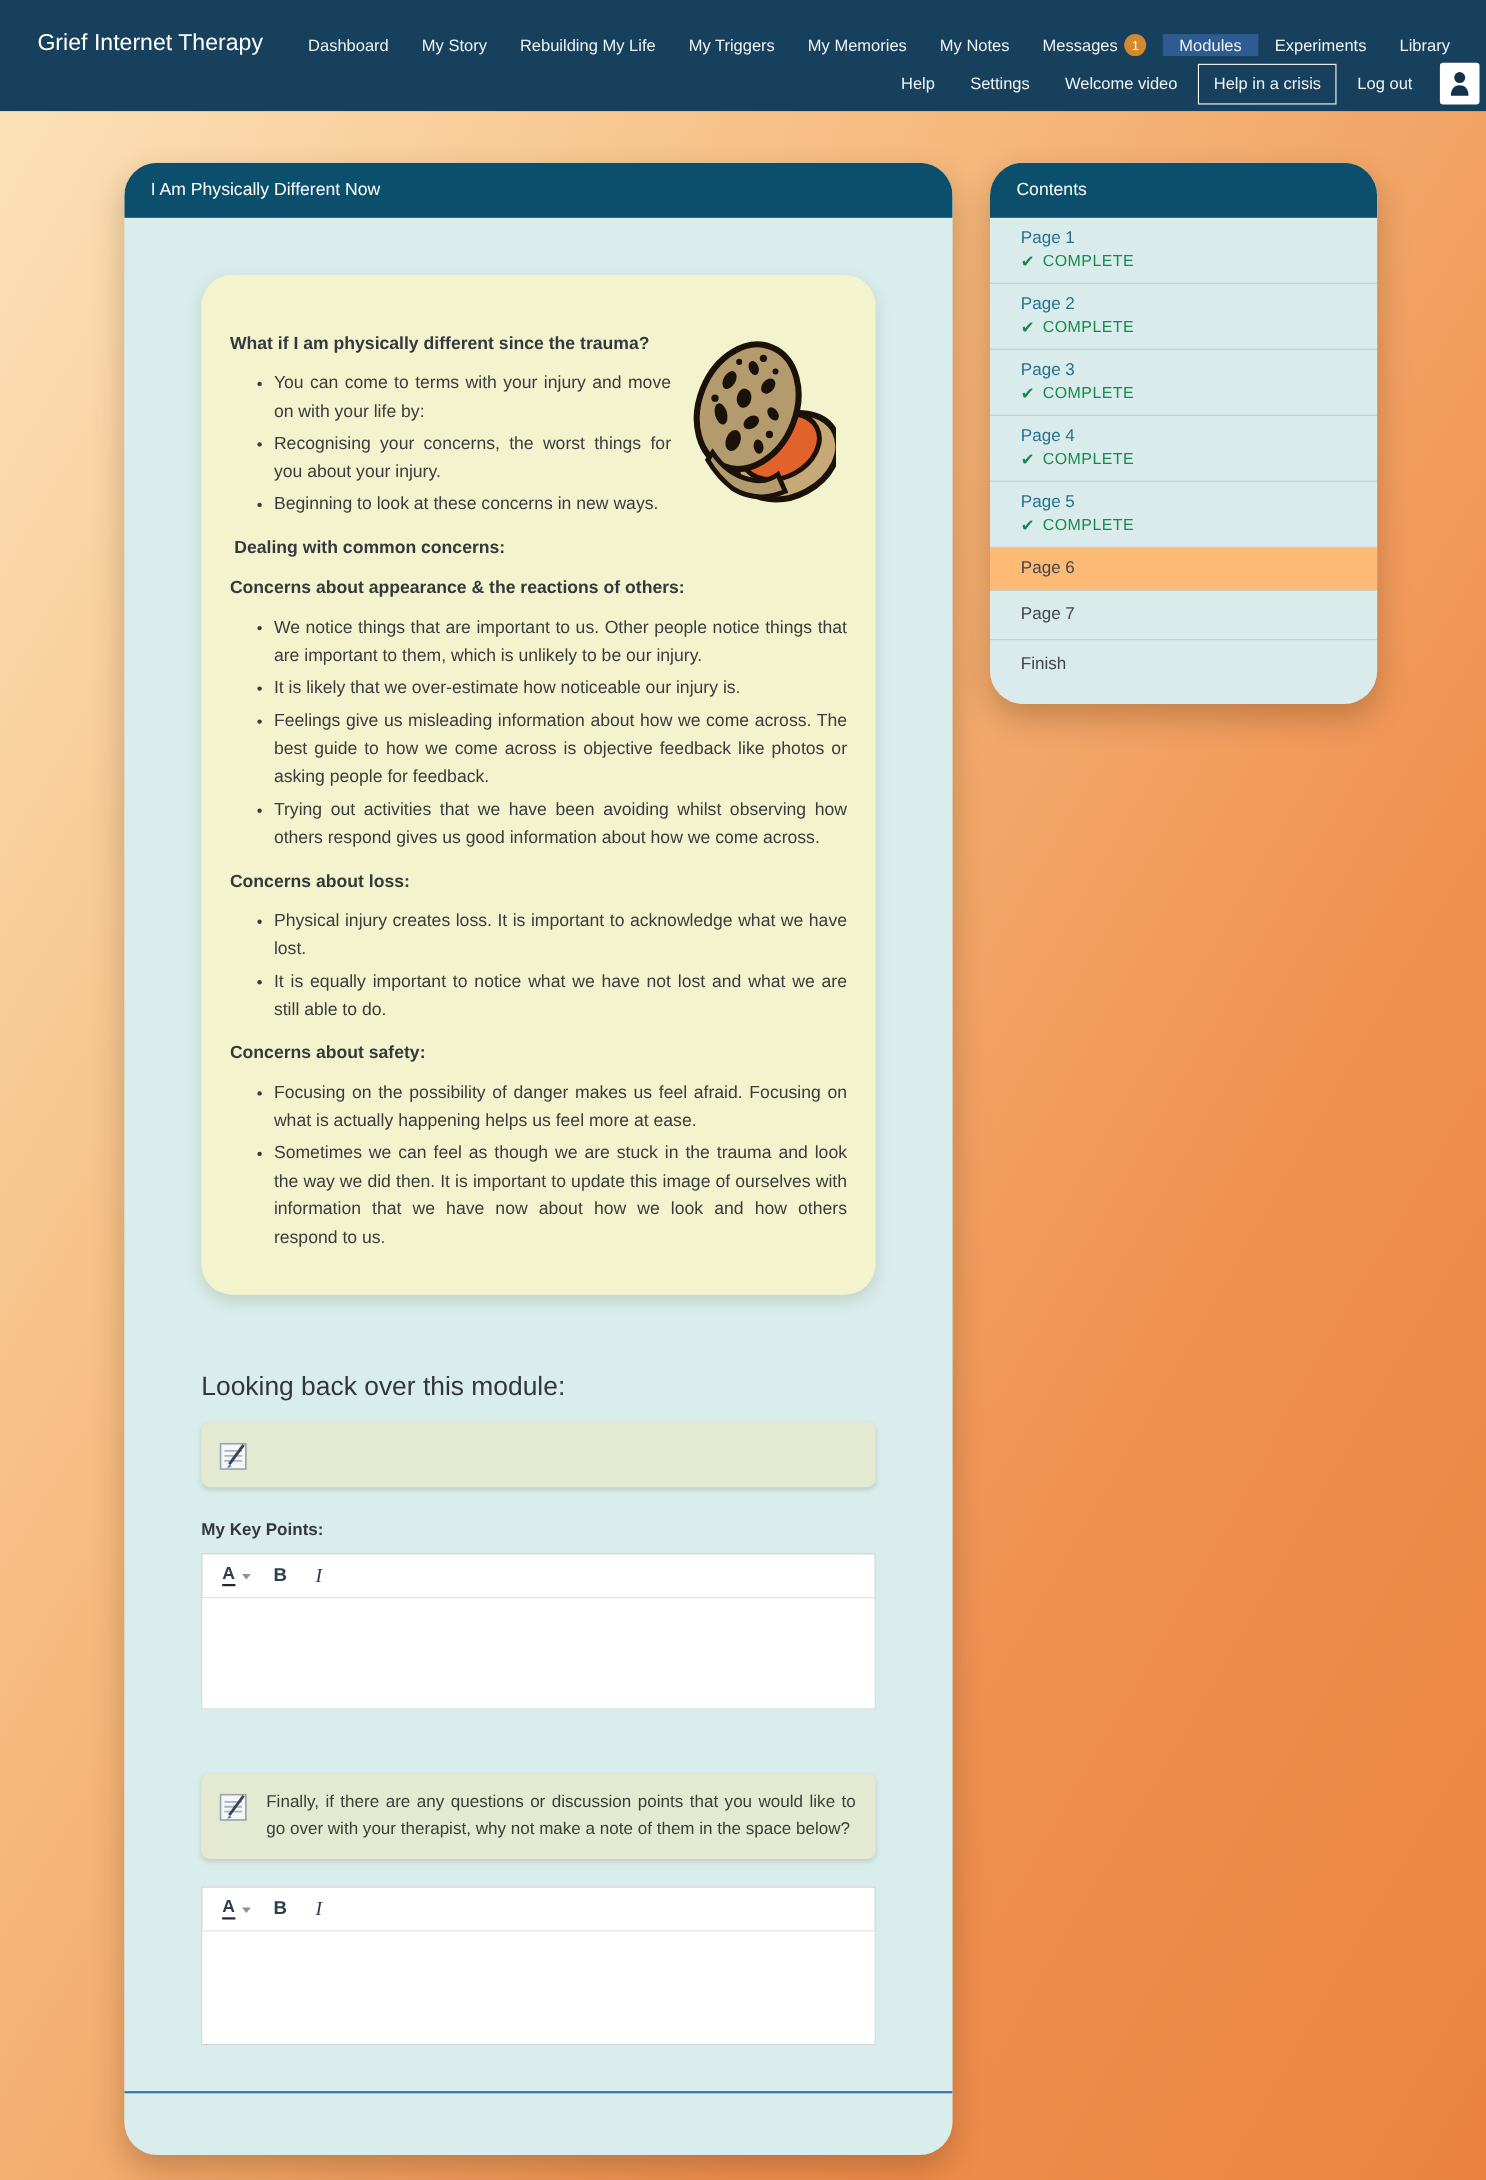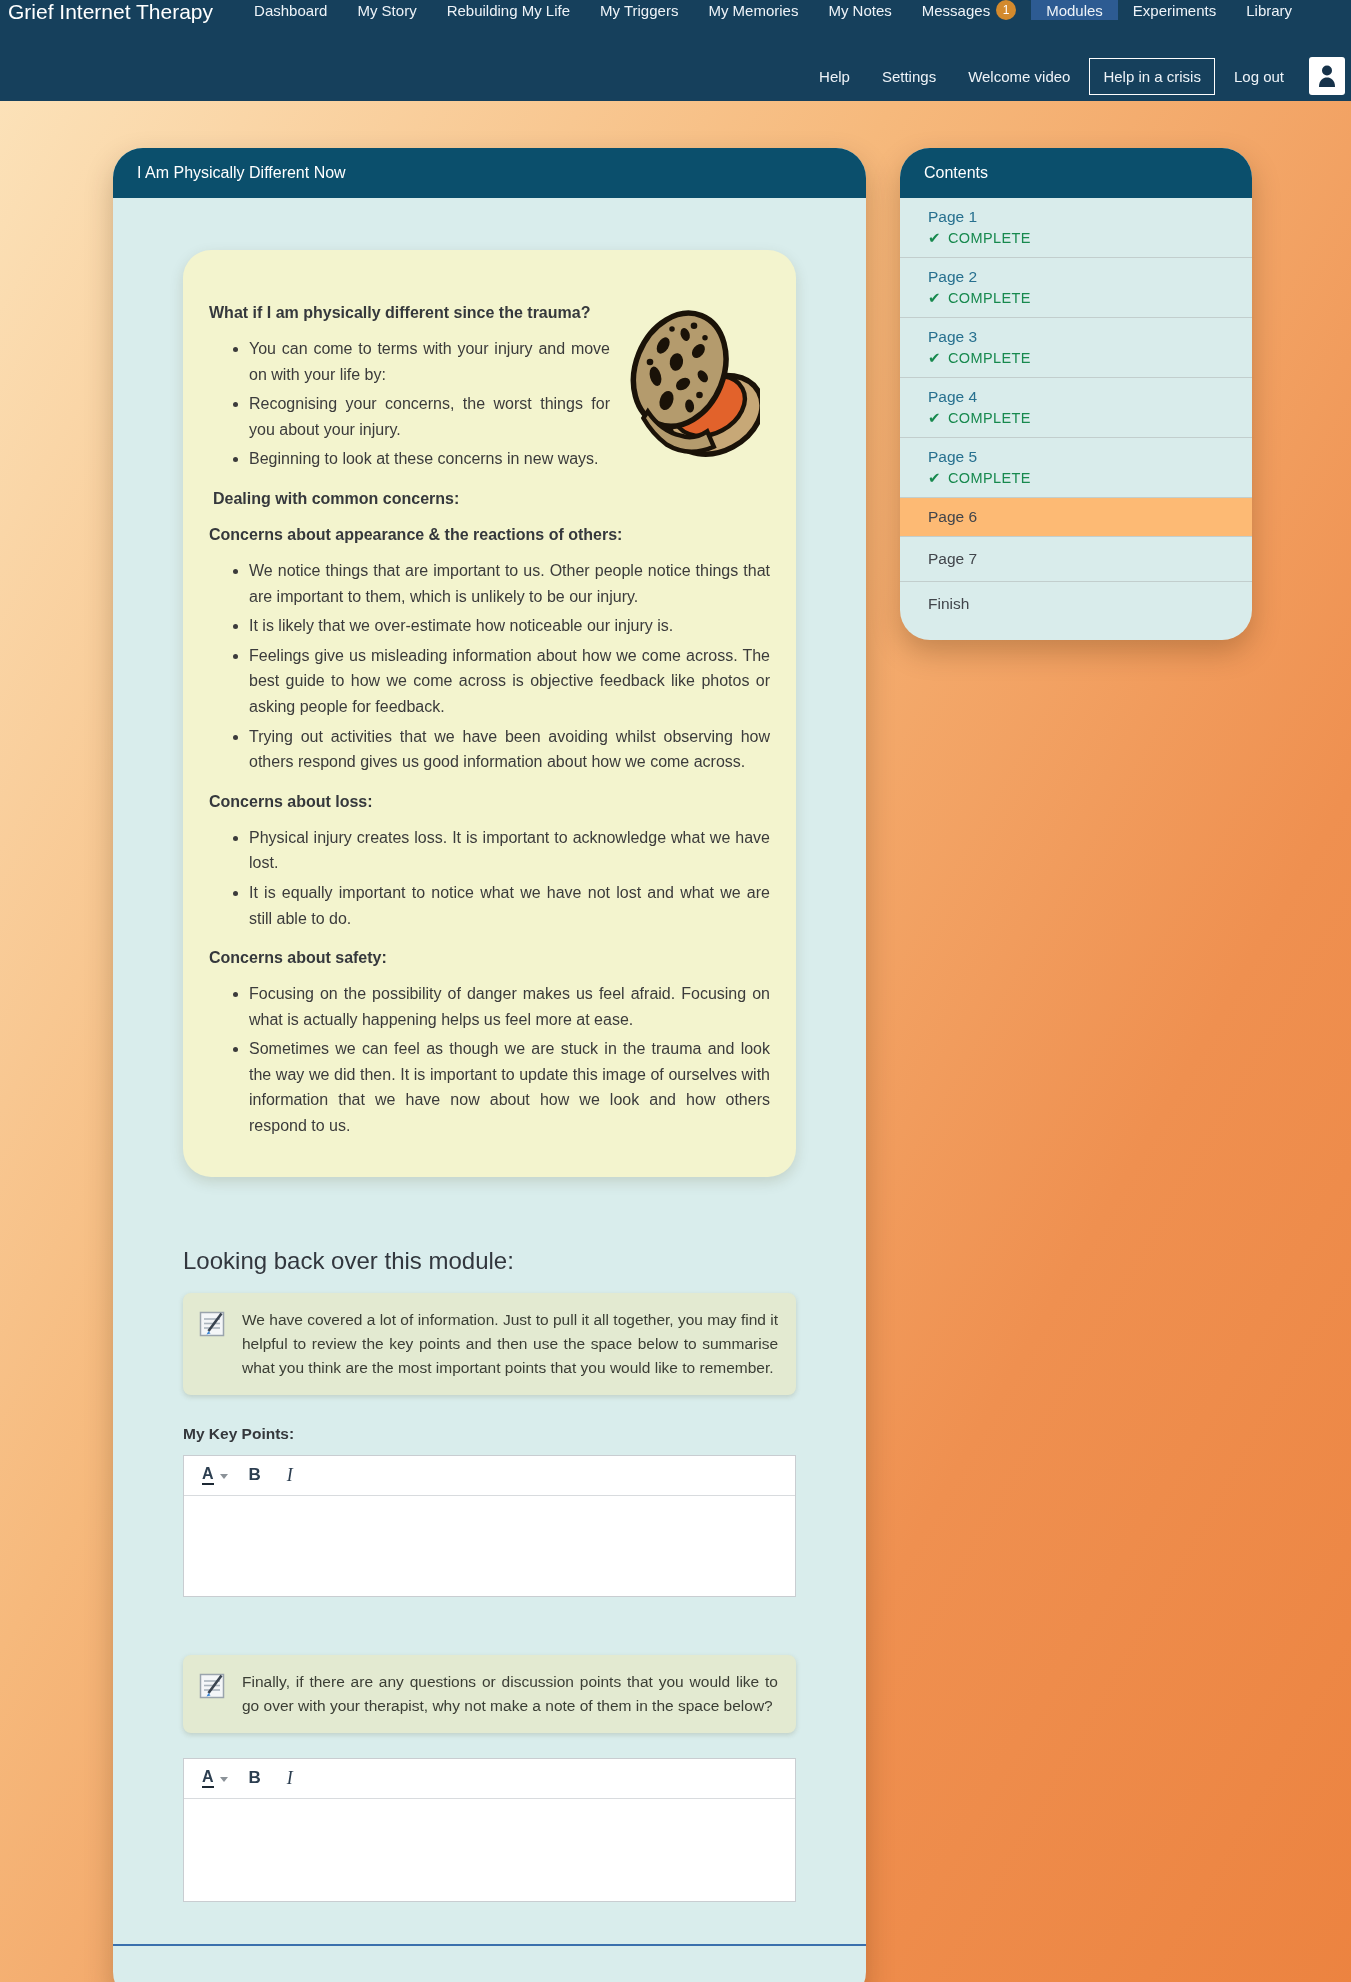--- a/index.html
+++ b/index.html
@@ -7,21 +7,21 @@
   body {
     font-family:"Liberation Sans","DejaVu Sans",sans-serif;
     background:linear-gradient(120deg,#fce4bc 0%,#f6b97c 38%,#ef9050 72%,#ec8340 100%);
     min-height:1982px;
     color:#3b3b3b;
     overflow-x:hidden;
   }
 
   
   .navbar { background:#16405c; color:#f2f6fa; }
-  .nav-row1 { display:flex; align-items:flex-start; height:51px; padding-left:8px; }
+  .nav-row1 { display:flex; align-items:flex-end; height:51px; padding-left:34px; }
   .brand { font-size:21px; display:flex; align-items:center; margin-right:26px; color:#fff; text-decoration:none; cursor:pointer; }
   .nav-items { display:flex; align-items:stretch; }
   .nav-item { display:flex; align-items:center; padding:0 15px; font-size:15px; color:#eef3f8; cursor:pointer; white-space:nowrap; }
   .nav-item.active { background:#2d5b92; }
   .badge { display:inline-flex; align-items:center; justify-content:center; width:20px; height:20px; border-radius:50%; background:#d38a2d; color:#fff; font-size:12px; margin-left:6px; }
   .nav-row2 { display:flex; align-items:center; justify-content:flex-end; height:50px; padding-right:6px; gap:6px; }
   .nav2-item { font-size:15px; color:#eef3f8; padding:9px 13px; cursor:pointer; white-space:nowrap; }
   .nav2-item.boxed { border:1px solid #fdfdfd; }
   .avatar { width:36px; height:38px; background:#fff; border-radius:3px; display:flex; align-items:center; justify-content:center; margin-left:6px; cursor:pointer; }
 
@@ -174,21 +174,20 @@
 
         <div class="note">
           <svg class="note-icon" width="27" height="27" viewBox="0 0 27 27">
             <rect x="1.5" y="2.5" width="23" height="23" fill="#f4f6f8" stroke="#9aa4ad" stroke-width="1.5"></rect>
             <line x1="5" y1="9" x2="21" y2="9" stroke="#aab4bd" stroke-width="1.6"></line>
             <line x1="5" y1="13.5" x2="21" y2="13.5" stroke="#aab4bd" stroke-width="1.6"></line>
             <line x1="5" y1="18" x2="21" y2="18" stroke="#aab4bd" stroke-width="1.6"></line>
             <line x1="22.5" y1="3.5" x2="9.5" y2="21" stroke="#3a4450" stroke-width="2.6"></line>
             <path d="M9.5 21 L7.5 24.5 L11.5 23.5 Z" fill="#3a86d6"></path>
           </svg>
-          <div class="note-text">We have covered a lot of information. Just to pull it all together, you may find it helpful to review the key points and then use the space below to summarise what you think are the most important points that you would like to remember.</div>
         </div>
 
         <div class="key-label">My Key Points:</div>
 
         <div class="editor">
           <div class="ed-toolbar">
             <div class="ed-color">
               <span class="ed-A">A</span>
               <span class="chev"></span>
             </div>

